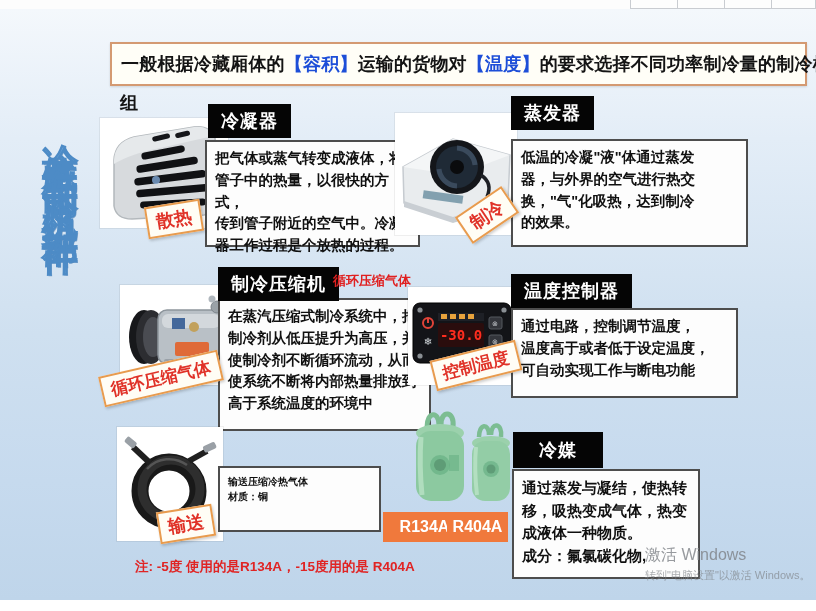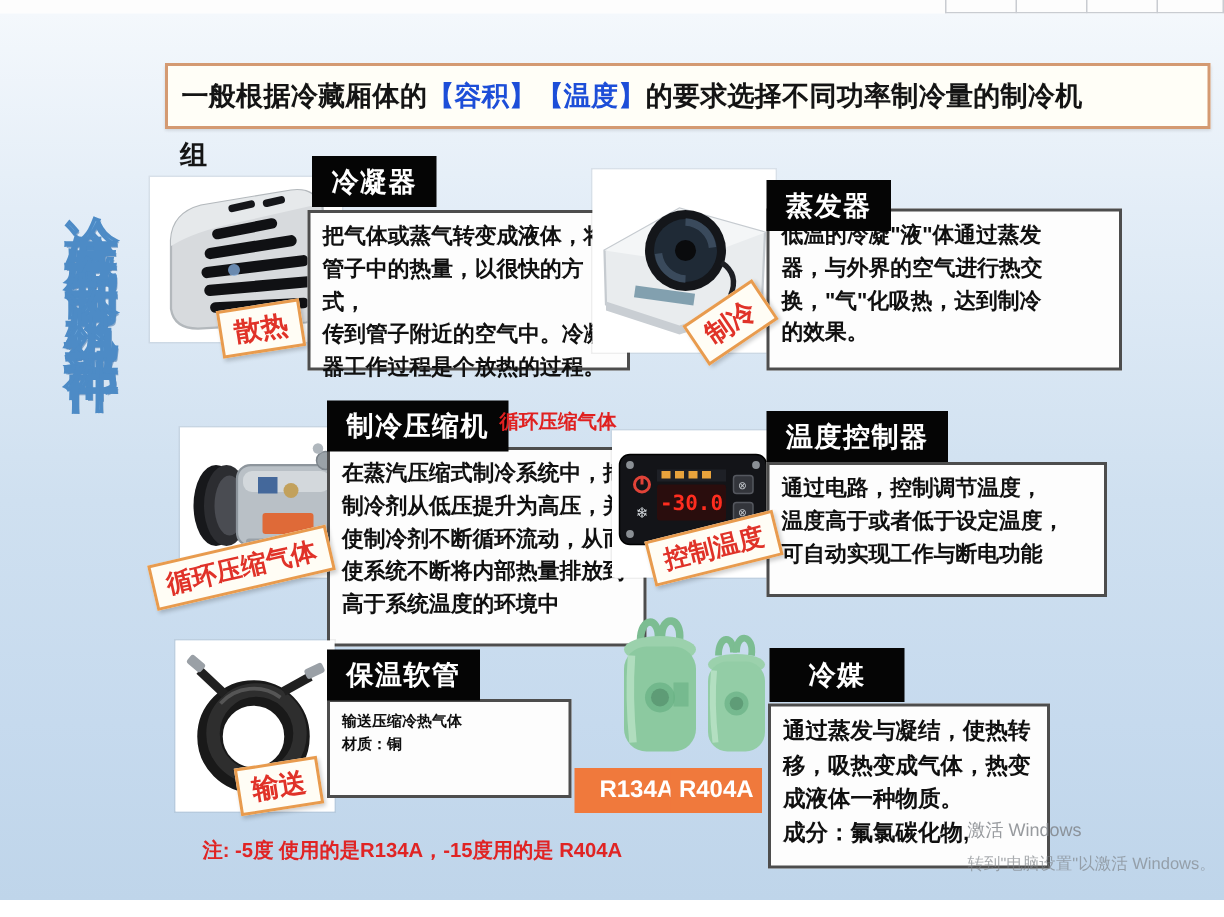--- a/index.html
+++ b/index.html
@@ -49,21 +49,21 @@
            font-weight:bold; padding:2px 8px; white-space:nowrap; z-index:3;
            box-shadow:1px 2px 3px rgba(0,0,0,.2); }
 
   .annot-red { position:absolute; color:#e02020; font-weight:bold; font-size:13px; z-index:2; }
 
   .r-label { position:absolute; width:83px; height:30px; background:#f0793c; color:#fff;
              font-weight:bold; font-size:16px; display:flex; align-items:center; justify-content:center; z-index:2; }
 
   .note { position:absolute; left:135px; top:549px; color:#e02424; font-weight:bold; font-size:13.5px; z-index:2; }
 
-  .wm1 { position:absolute; left:645px; top:536px; font-size:12px; color:rgba(125,129,134,.8); z-index:6; }
+  .wm1 { position:absolute; left:645px; top:536px; font-size:16px; color:rgba(125,129,134,.8); z-index:6; }
   .wm2 { position:absolute; left:645px; top:559px; font-size:11px; color:rgba(125,129,134,.65); z-index:6; }
 
   .bottom-strip { position:absolute; left:0; top:600px; width:816px; height:11px; background:#ffffff; }
 </style>
 </head>
 <body>
 
 <div id="stage">
 
   <div class="top-strip">
@@ -76,20 +76,21 @@
     </div>
   </div>
 
   <div class="slide">
 
     <div class="side-title">冷藏车制冷机组部件</div>
 
     <div class="title-box">
       <span>一般根据冷藏厢体的</span>
         <span class="hl">【容积】</span>
+        <span>运输的货物对</span>
         <span class="hl">【温度】</span>
         <span>的要求选择不同功率制冷量的制冷机</span>
     </div>
     <div class="title-wrap">组</div>
 
     <div class="photo" style="left:100px; top:109px; width:128px; height:110px;">
       <svg width="128" height="110" viewBox="0 0 128 110">
         <rect x="0" y="0" width="128" height="110" fill="#ffffff"></rect>
         <path d="M14,42 Q15,24 34,19 L94,9 Q110,7 115,20 L119,78 Q120,93 104,97 L32,101 Q16,101 14,88 Z" fill="#d7dadd" stroke="#b3b8bc" stroke-width="1.5"></path>
         <path d="M14,42 Q15,24 34,19 L94,9 Q108,7 113,18 L60,30 Q30,36 14,46 Z" fill="#e6e9eb"></path>
@@ -118,21 +119,21 @@
         <path d="M9,88 L58,104 L113,86 L113,92 L58,110 L9,94 Z" fill="#c9ced3"></path>
         <circle cx="62" cy="54" r="27" fill="#14161a"></circle>
         <circle cx="62" cy="54" r="21" fill="#1f2a36"></circle>
         <path d="M62,35 A19,19 0 0 1 80,52" stroke="#3a4a5c" stroke-width="5" fill="none"></path>
         <path d="M62,73 A19,19 0 0 1 44,56" stroke="#3a4a5c" stroke-width="5" fill="none"></path>
         <circle cx="62" cy="54" r="7" fill="#0a0b0d"></circle>
         <path d="M86,62 Q98,70 92,84" stroke="#1d1f24" stroke-width="3.5" fill="none"></path>
         <rect x="28" y="80" width="40" height="8" fill="#3d6e86" opacity=".6" transform="rotate(8 48 84)"></rect>
       </svg>
     </div>
-    <div class="hdr" style="left:511px; top:111px;text-align:right;">蒸发器</div>
+    <div class="hdr" style="left:511px; top:87px;text-align:right;">蒸发器</div>
     <div class="tbox" style="left:511px; top:130px; width:237px; height:108px;">低温的冷凝"液"体通过蒸发
 器，与外界的空气进行热交
 换，"气"化吸热，达到制冷
 的效果。</div>
     <div class="stamp" style="left:459px; top:190px; font-size:18px; transform:rotate(-34deg);">制冷</div>
 
     <div class="photo" style="left:120px; top:276px; width:118px; height:100px;">
       <svg width="118" height="100" viewBox="0 0 118 100">
         <rect x="0" y="0" width="118" height="100" fill="#ffffff"></rect>
         <ellipse cx="24" cy="52" rx="15" ry="27" fill="#17181b"></ellipse>
@@ -195,21 +196,20 @@
         <circle cx="52" cy="64" r="29" fill="none" stroke="#191919" stroke-width="17"></circle>
         <circle cx="54" cy="62" r="29" fill="none" stroke="#2e2e2e" stroke-width="9"></circle>
         <path d="M30,42 A30,30 0 0 1 70,38" stroke="#555" stroke-width="2.5" fill="none"></path>
         <path d="M33,36 L16,20" stroke="#202020" stroke-width="6"></path>
         <rect x="8" y="12" width="12" height="7" rx="2" fill="#9aa0a6" transform="rotate(40 14 15)"></rect>
         <path d="M72,34 L90,24" stroke="#202020" stroke-width="6"></path>
         <rect x="86" y="17" width="13" height="7" rx="2" fill="#9aa0a6" transform="rotate(-25 92 20)"></rect>
         <path d="M78,84 L94,96" stroke="#202020" stroke-width="5"></path>
       </svg>
     </div>
-    <div class="hdr" style="left:218px; top:424px;">保温软管</div>
     <div class="tbox" style="left:218px; top:457px; width:163px; height:66px; font-size:10px;">输送压缩冷热气体
 材质：铜</div>
     <div class="stamp" style="left:158px; top:499px; font-size:18px; transform:rotate(-9deg);">输送</div>
 
     <div style="position:absolute; left:413px; top:396px; width:104px; height:108px; z-index:1;">
       <svg width="104" height="108" viewBox="0 0 104 108">
         <path d="M14,22 C14,6 26,6 26,20" stroke="#7cbd92" stroke-width="5" fill="none"></path>
         <path d="M28,20 C28,4 42,6 40,22" stroke="#7cbd92" stroke-width="5" fill="none"></path>
         <ellipse cx="27" cy="28" rx="24" ry="9" fill="#9bd1ac"></ellipse>
         <rect x="3" y="26" width="48" height="70" rx="15" fill="#8cc9a0"></rect>

